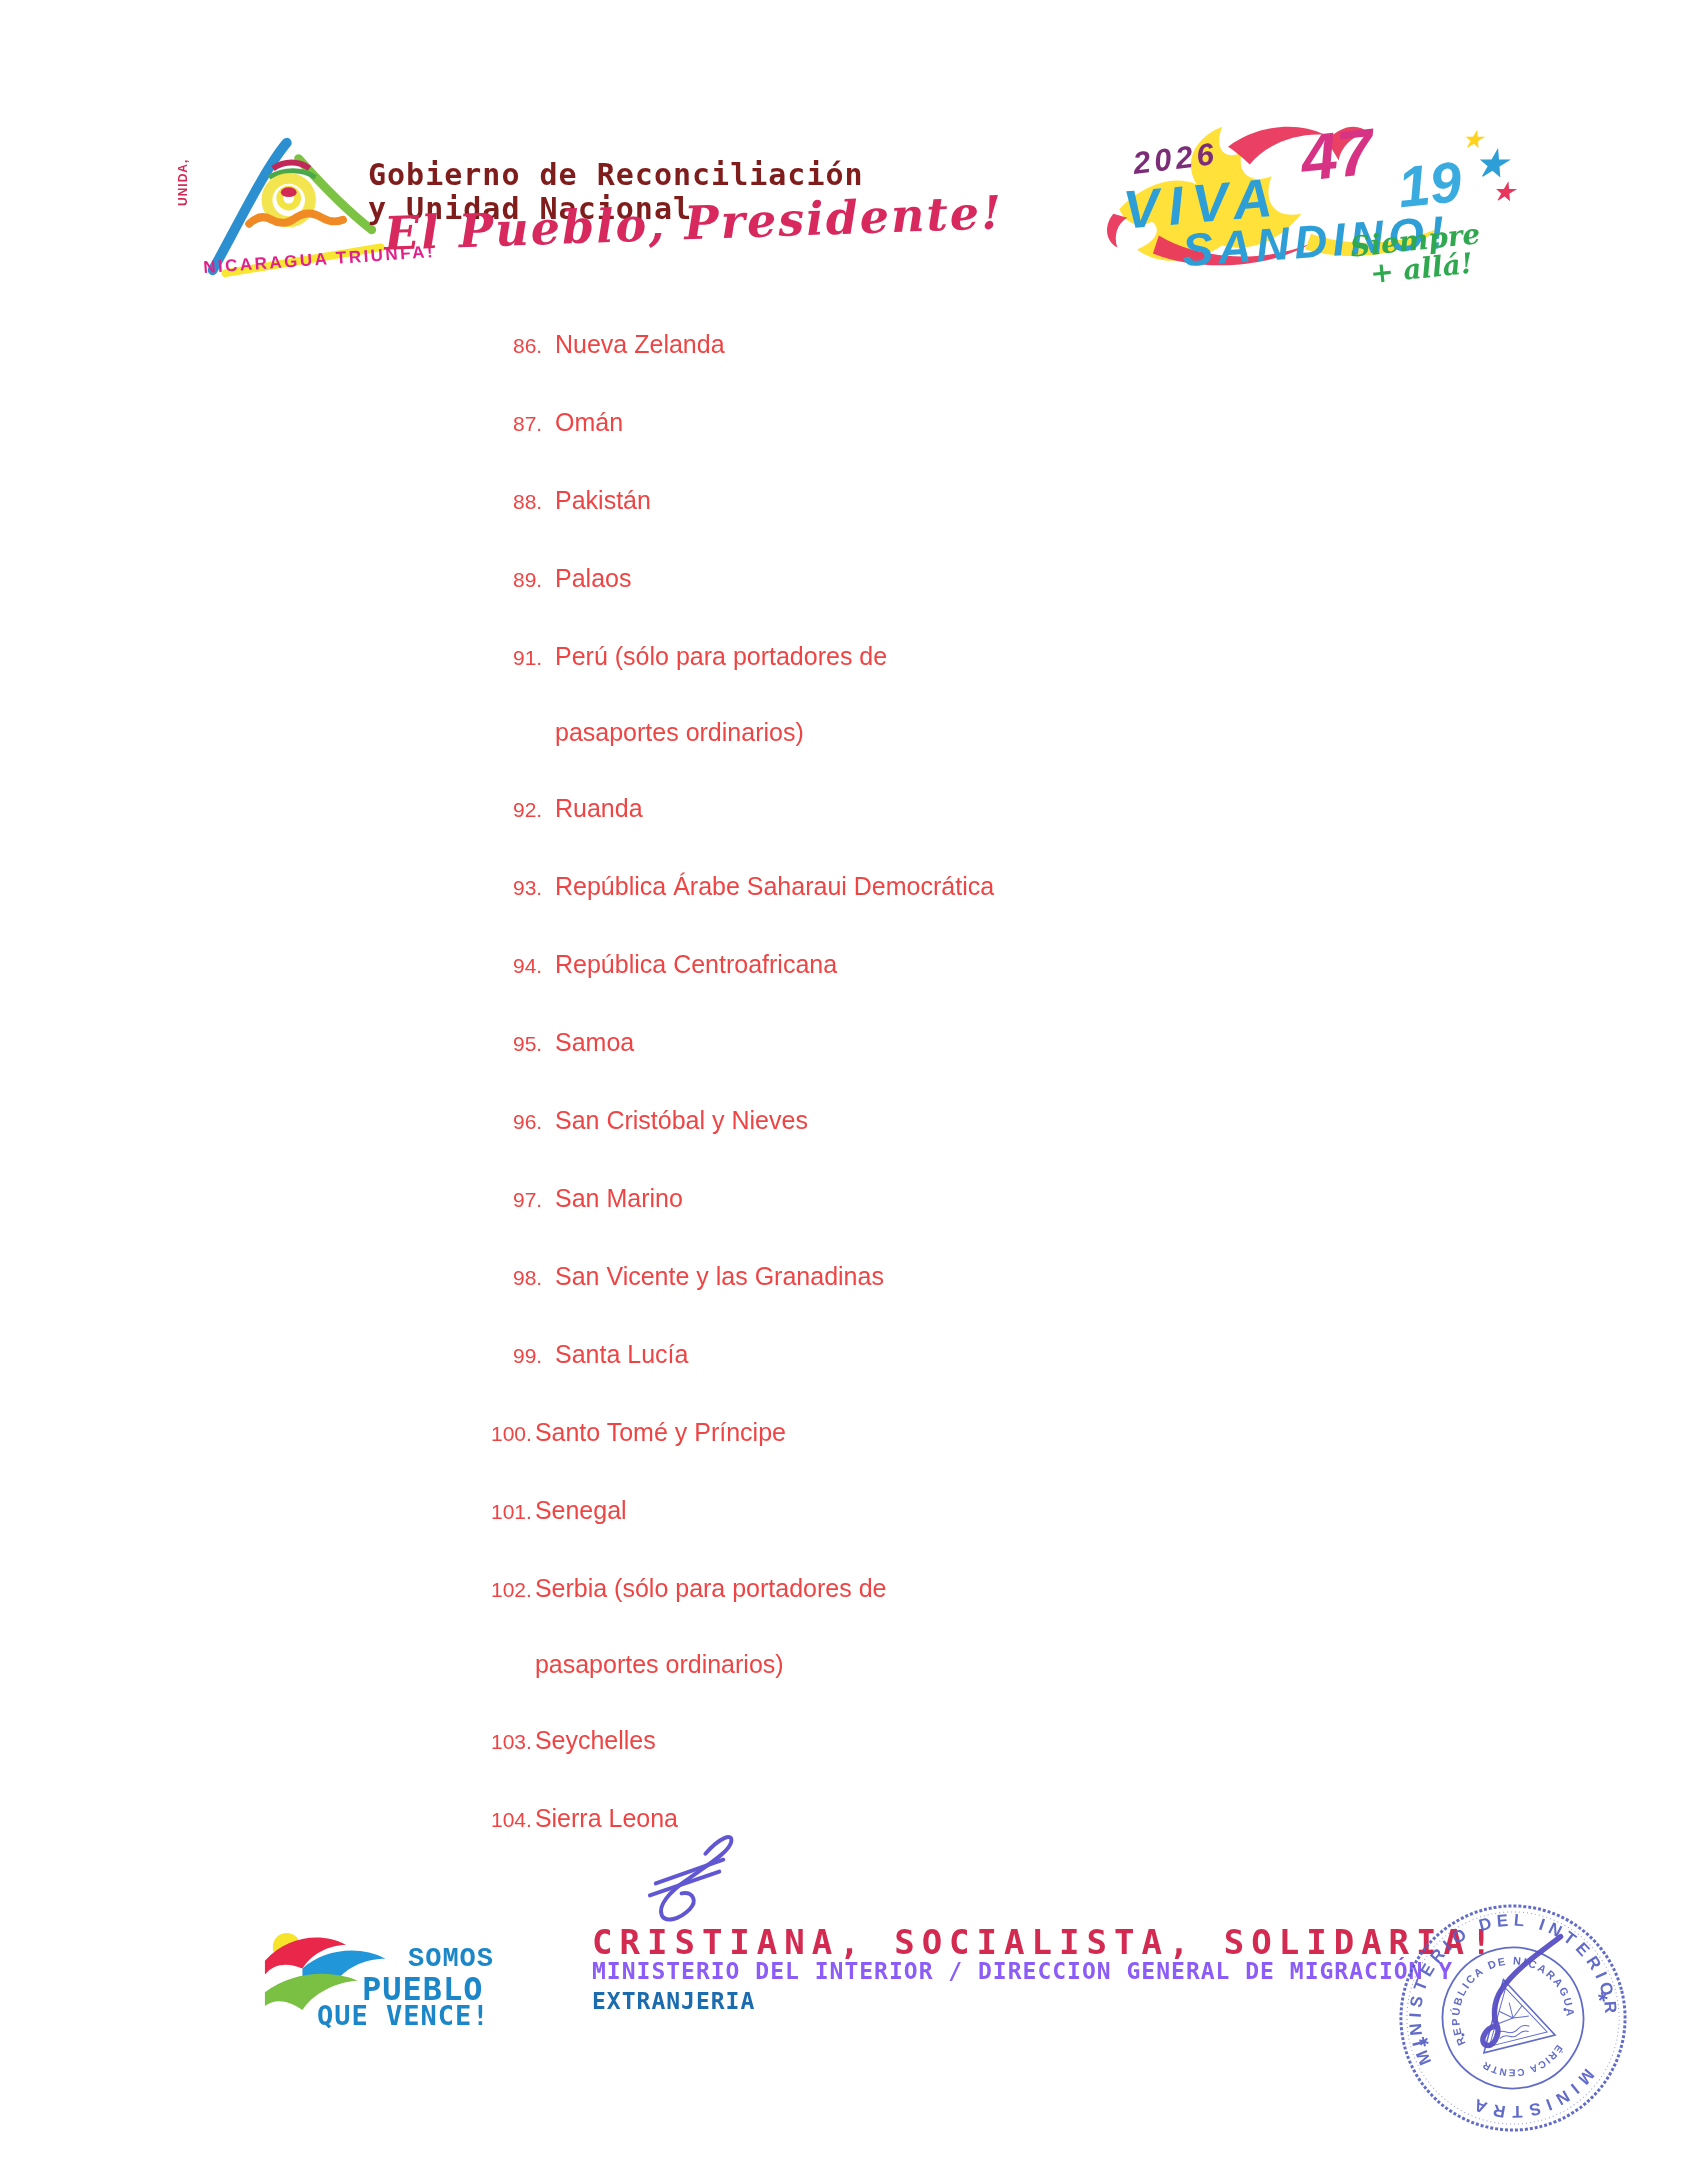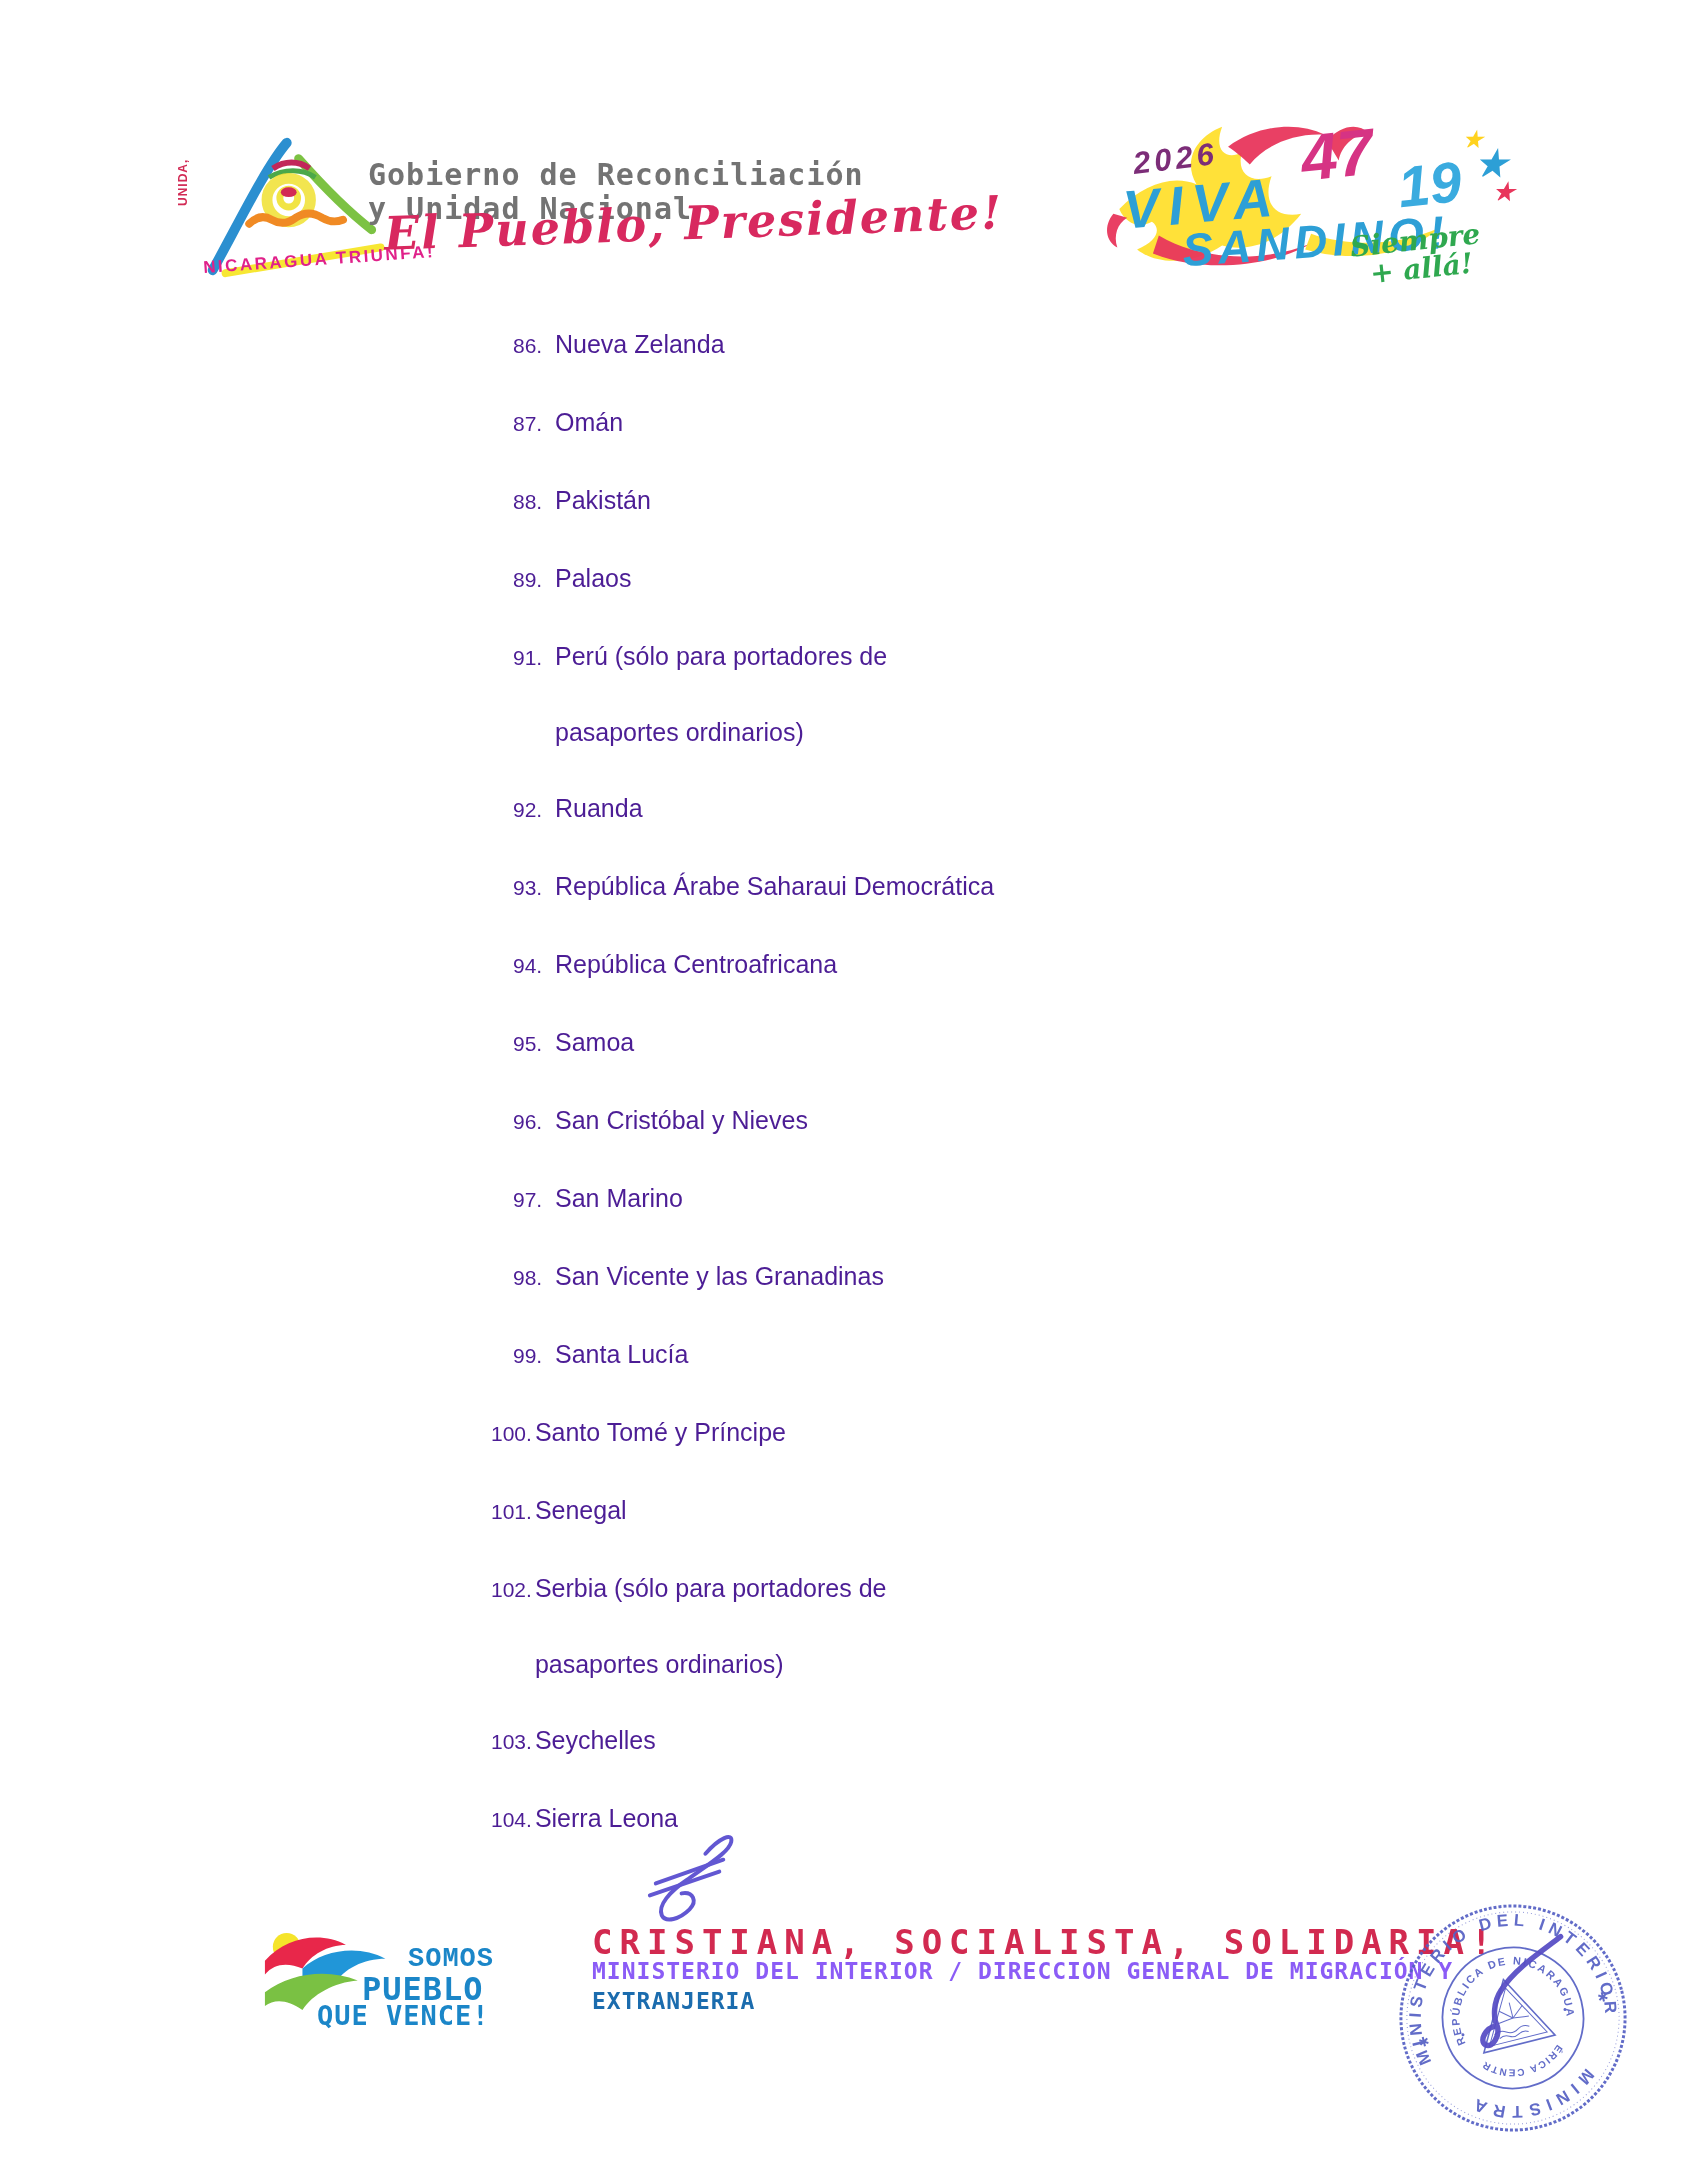--- a/index.html
+++ b/index.html
@@ -6,21 +6,21 @@
   body{
     width:1683px;height:2178px;position:relative;background:#ffffff;
     font-family:"Liberation Sans",sans-serif;overflow:hidden;
   }
   .abs{position:absolute;}
 
   
   .gov-title{
     left:368px;top:158px;
     font-family:"DejaVu Sans Mono",monospace;font-weight:bold;
-    font-size:30px;line-height:34px;letter-spacing:1px;color:#737373;
+    font-size:30px;line-height:34px;letter-spacing:1px;color:#7f1d1d;
     white-space:nowrap;
   }
   .gov-script{
     left:384px;top:196px;
     font-family:"DejaVu Serif",serif;font-style:italic;font-weight:bold;
     font-size:46px;letter-spacing:2px;color:#d8295f;
     transform:rotate(-2deg);white-space:nowrap;
   }
   .logo-vertical{
     left:176px;top:166px;font-size:12px;font-weight:bold;color:#d22a55;
@@ -41,21 +41,21 @@
   .t-viva{left:22px;top:57px;font-size:54px;color:#2d9fd6;letter-spacing:9px;transform:rotate(-5deg);}
   .t-sandino{left:81px;top:99px;font-size:46px;color:#2d9fd6;letter-spacing:5px;transform:rotate(-4deg);}
   .t-star{font-style:normal;position:absolute;}
   .t-star.y{left:362px;top:12px;font-size:22px;color:#ffd21e;}
   .t-star.b{left:374px;top:28px;font-size:36px;color:#2d9fd6;}
   .t-star.r{left:392px;top:63px;font-size:24px;color:#e8365c;}
   .t-siempre{left:249px;top:109px;font-size:28px;color:#2fa84f;font-family:"DejaVu Serif",serif;transform:rotate(-6deg);}
   .t-alla{left:269px;top:137px;font-size:28px;color:#2fa84f;font-family:"DejaVu Serif",serif;transform:rotate(-6deg);}
 
   
-  .country-list{left:491px;top:306px;width:1109px;color:#4c1d95;}
+  .country-list{left:491px;top:306px;width:1109px;color:#ef4444;}
   .row{display:flex;align-items:baseline;}
   .row .num{flex:0 0 auto;font-size:21px;line-height:76px;}
   .row.two .num{margin-left:22px;width:42px;}
   .row.wide .num{margin-left:0;margin-right:3px;}
   .row .txt{flex:0 1 auto;font-size:25px;line-height:76px;}
   .row .txt b{font-weight:normal;}
 
   
   .somos{font-family:"DejaVu Sans Mono",monospace;font-weight:bold;color:#1b86c8;white-space:nowrap;}
   .somos.l1{left:408px;top:1944px;font-size:27px;letter-spacing:1px;font-family:Liberation Mono, monospace;}

